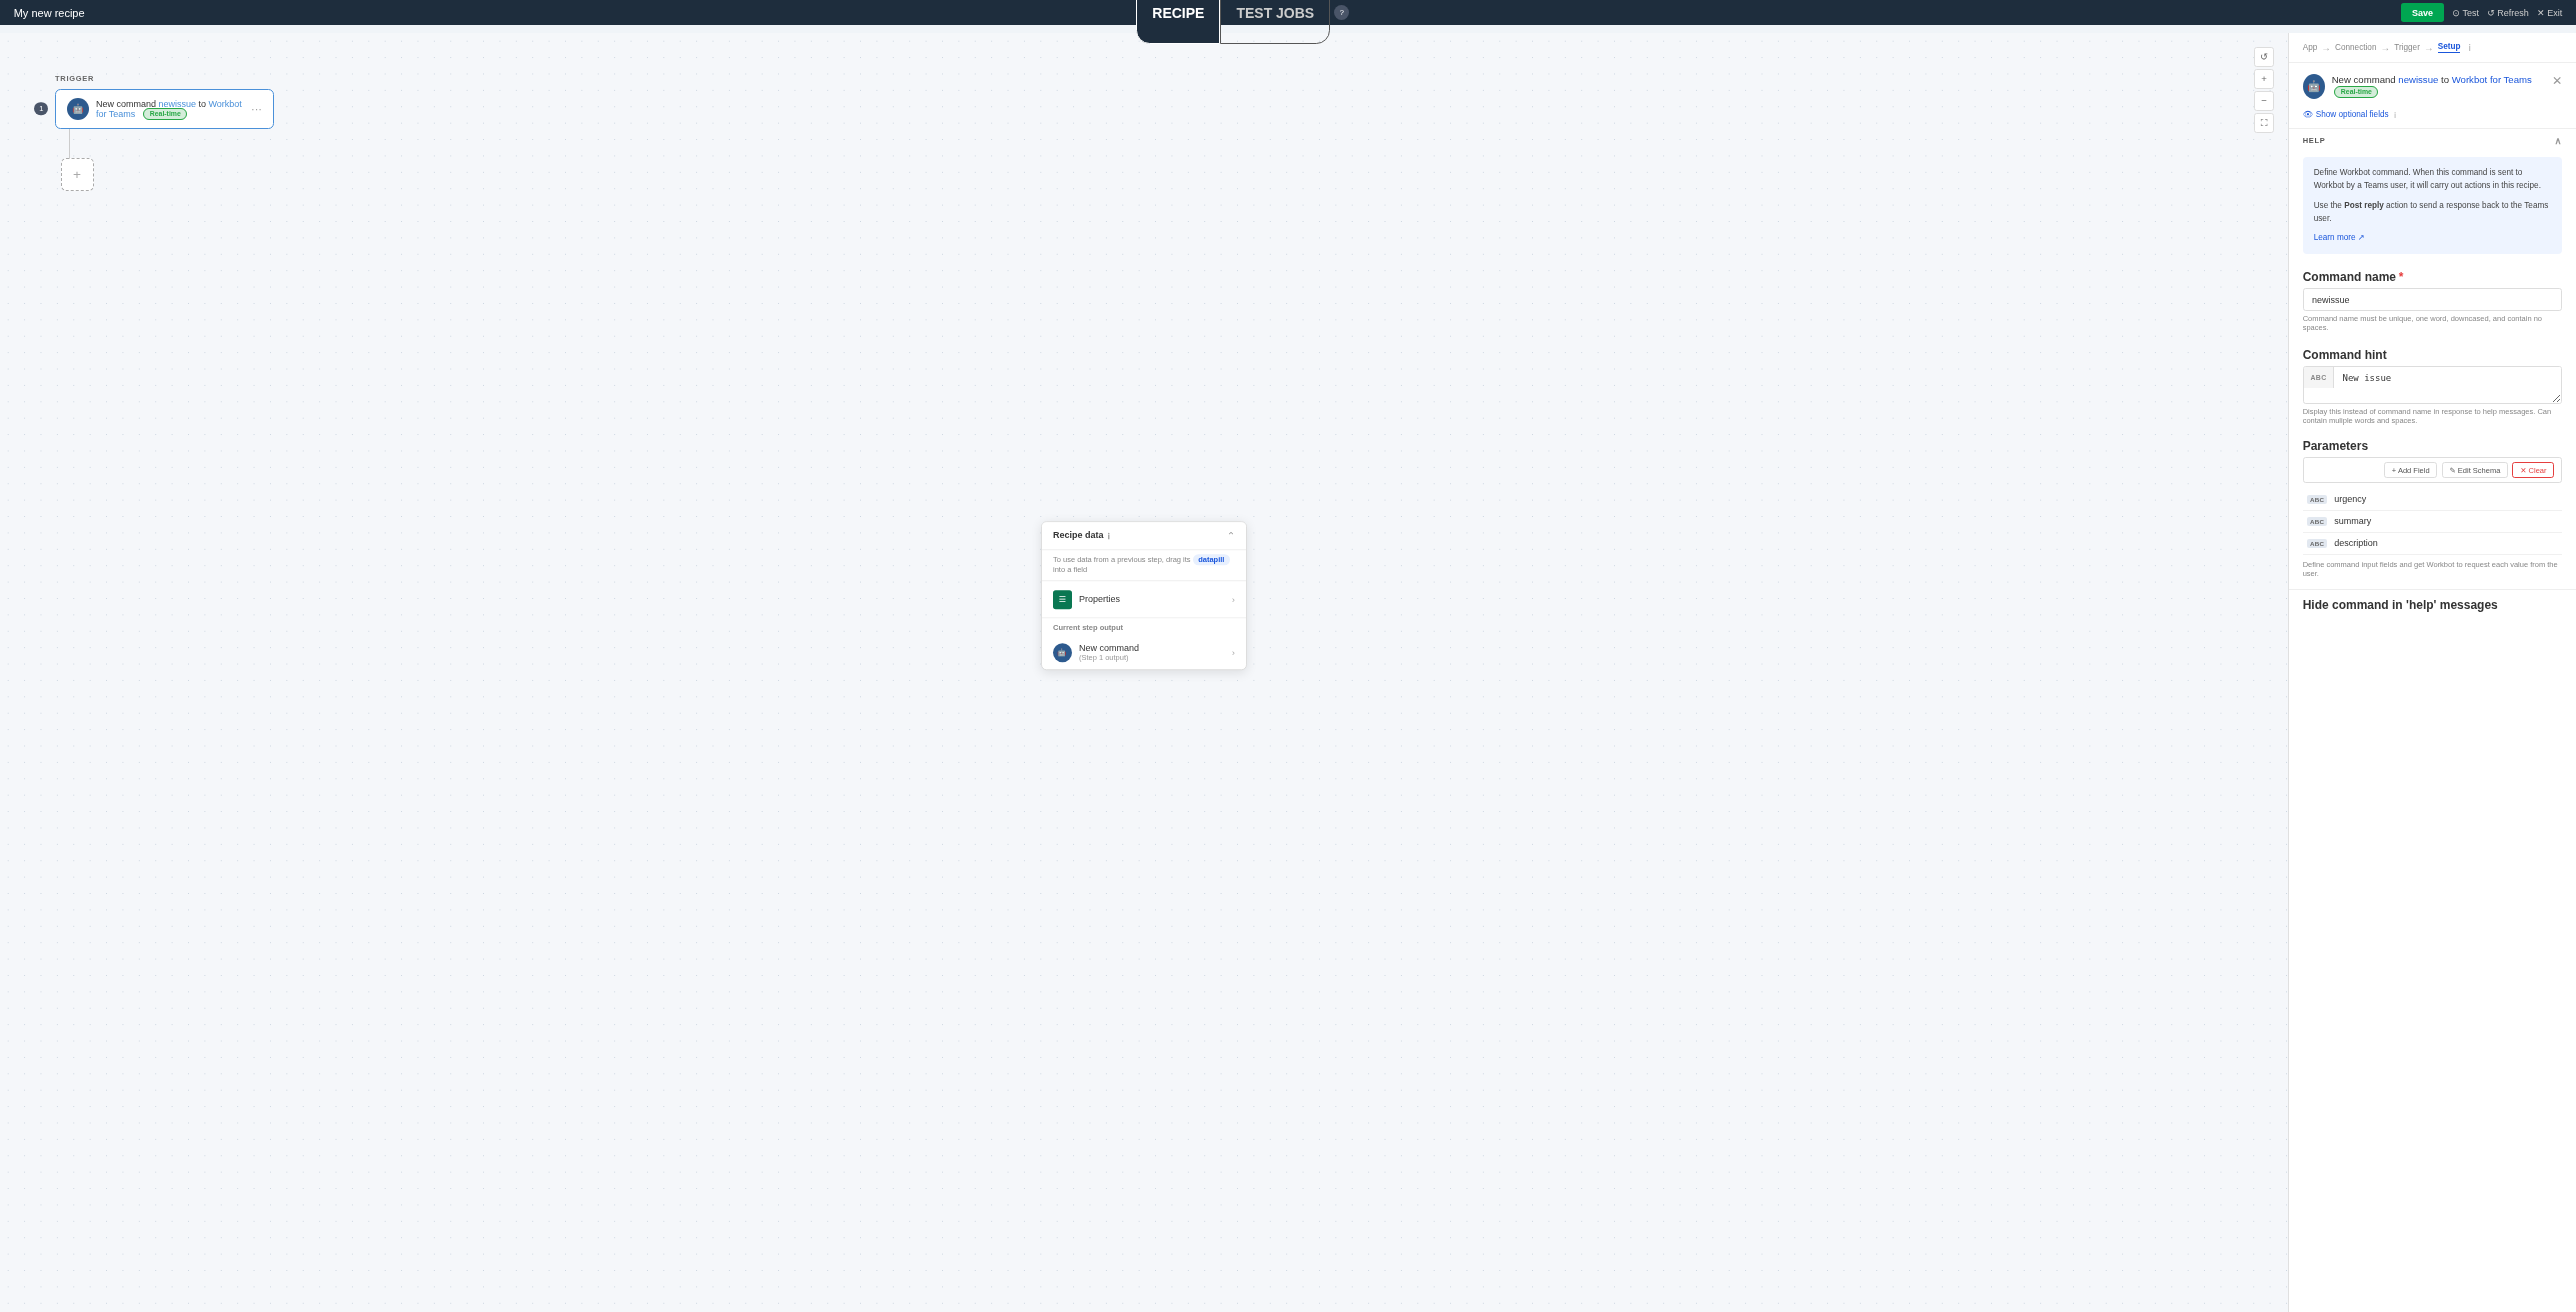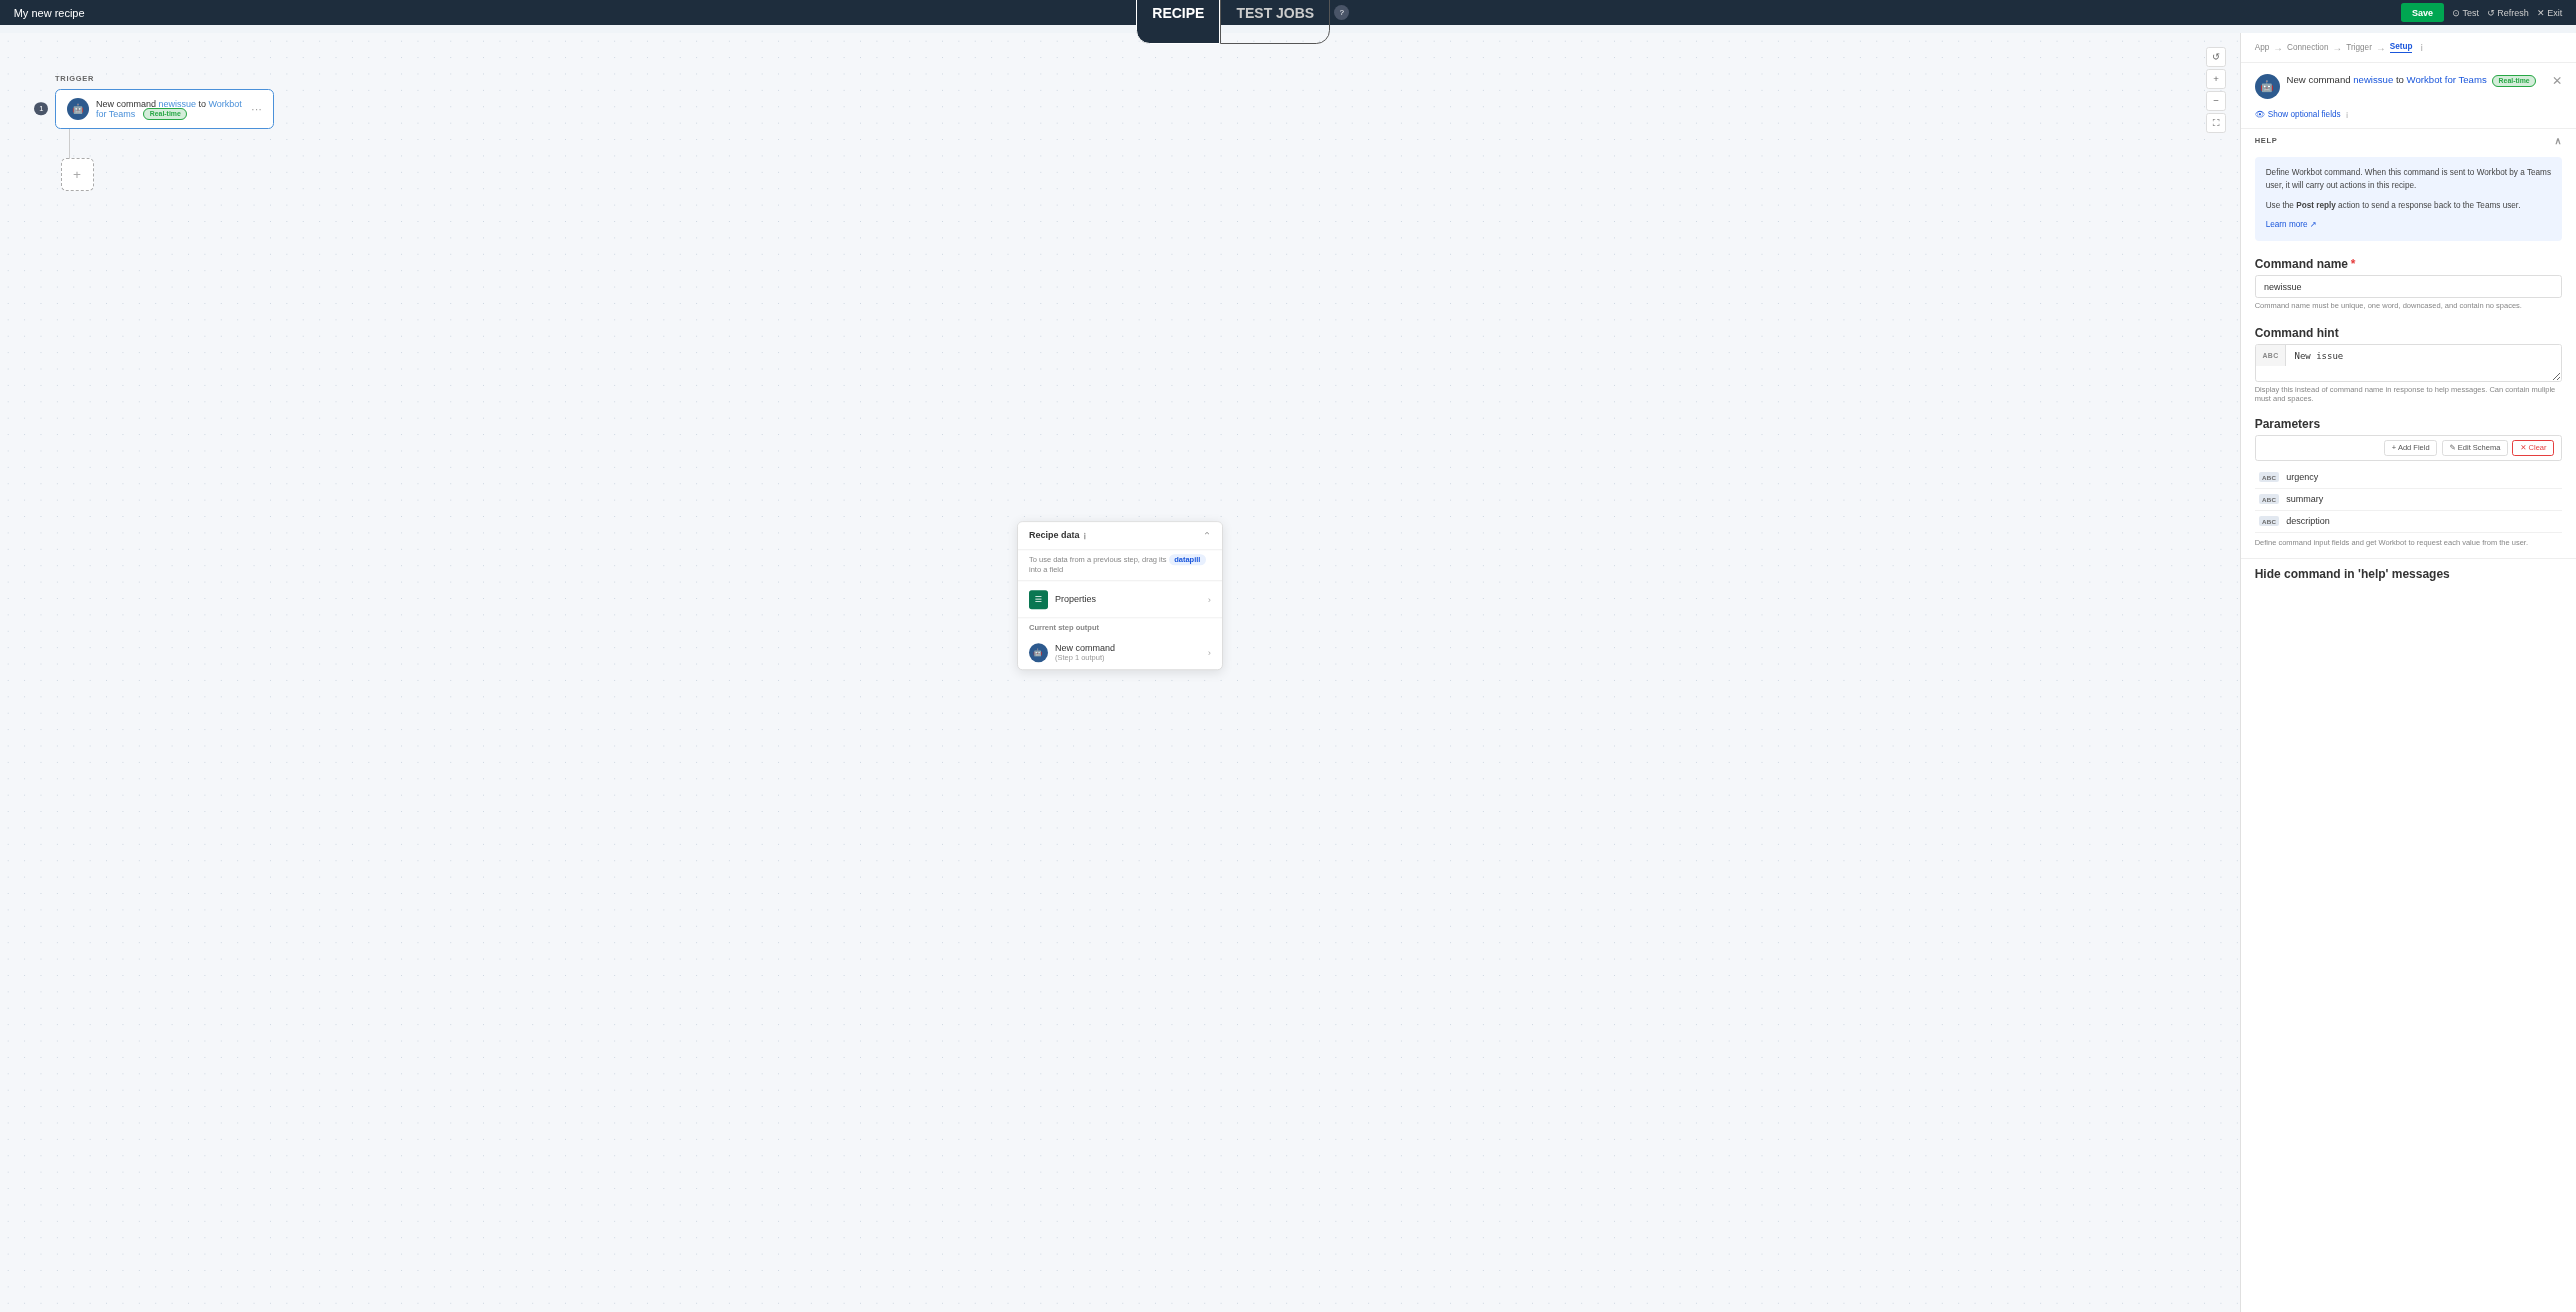--- a/index.html
+++ b/index.html
@@ -117,21 +117,21 @@
     .output-item-left { display: flex; align-items: center; gap: 6.9px; }
     .output-icon {
       width: 19px; height: 19px; background: #2d5a8e; border-radius: 50%;
       display: flex; align-items: center; justify-content: center; color: #fff; font-size: 7.5px;
     }
     .output-item-text { font-size: 9px; color: #333; }
     .output-item-sub { font-size: 7.5px; color: #999; }
 
     
     .right-panel {
-      width: 336px; background: #fff; border-left: 0.7px solid #e0e0e0;
+      width: 288px; background: #fff; border-left: 0.7px solid #e0e0e0;
       display: flex; flex-direction: column; overflow-y: auto;
     }
     .wizard-nav {
       display: flex; align-items: center; padding: 8.2px 13.7px; border-bottom: 0.7px solid #eee;
       gap: 4.1px; font-size: 8.2px; color: #666;
     }
     .wizard-step { color: #888; cursor: pointer; }
     .wizard-step.active { color: #1a56db; font-weight: 600; border-bottom: 1.4px solid #1a56db; padding-bottom: 1.4px; }
     .wizard-arrow { color: #aaa; font-size: 9.6px; }
     .wizard-help { color: #aaa; cursor: pointer; font-size: 9.6px; }
@@ -395,21 +395,21 @@
         <input class="field-input" type="text" value="newissue" style="">
         <div class="field-hint">Command name must be unique, one word, downcased, and contain no spaces.</div>
       </div>
 
       <div class="field-section">
         <div class="field-label">Command hint</div>
         <div class="command-hint-wrapper">
           <div class="command-hint-prefix">ABC</div>
           <textarea class="command-hint-text" style="">New issue</textarea>
         </div>
-        <div class="field-hint">Display this instead of command name in response to help messages. Can contain muliple must and spaces.</div>
+        <div class="field-hint">Display this instead of command name in response to help messages. Can contain muliple words and spaces.</div>
       </div>
 
       <div class="parameters-section">
         <div class="field-label">Parameters</div>
         <div class="parameters-toolbar">
           <button class="param-btn">+ Add Field</button>
           <button class="param-btn">✎ Edit Schema</button>
           <button class="param-btn danger">✕ Clear</button>
         </div>
 

